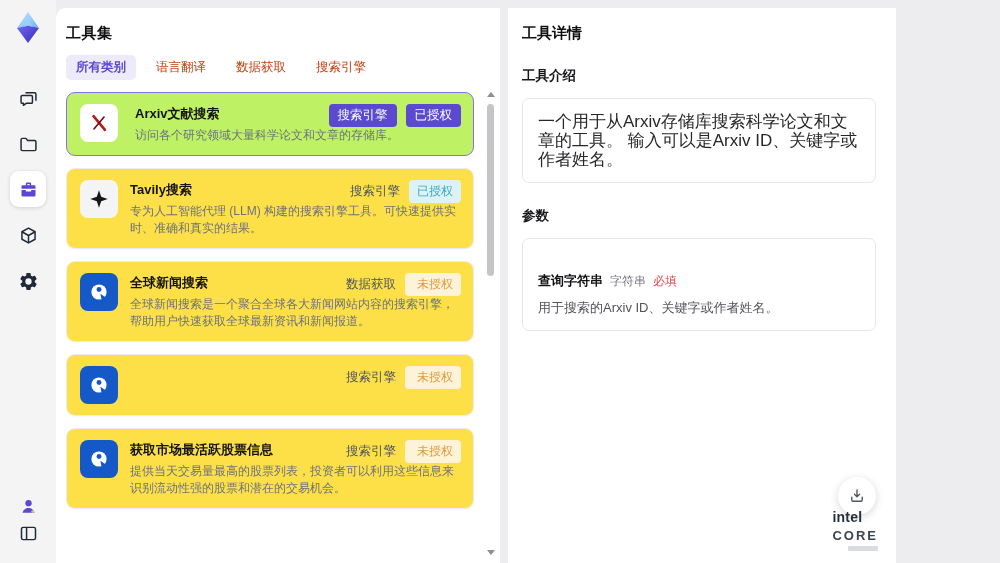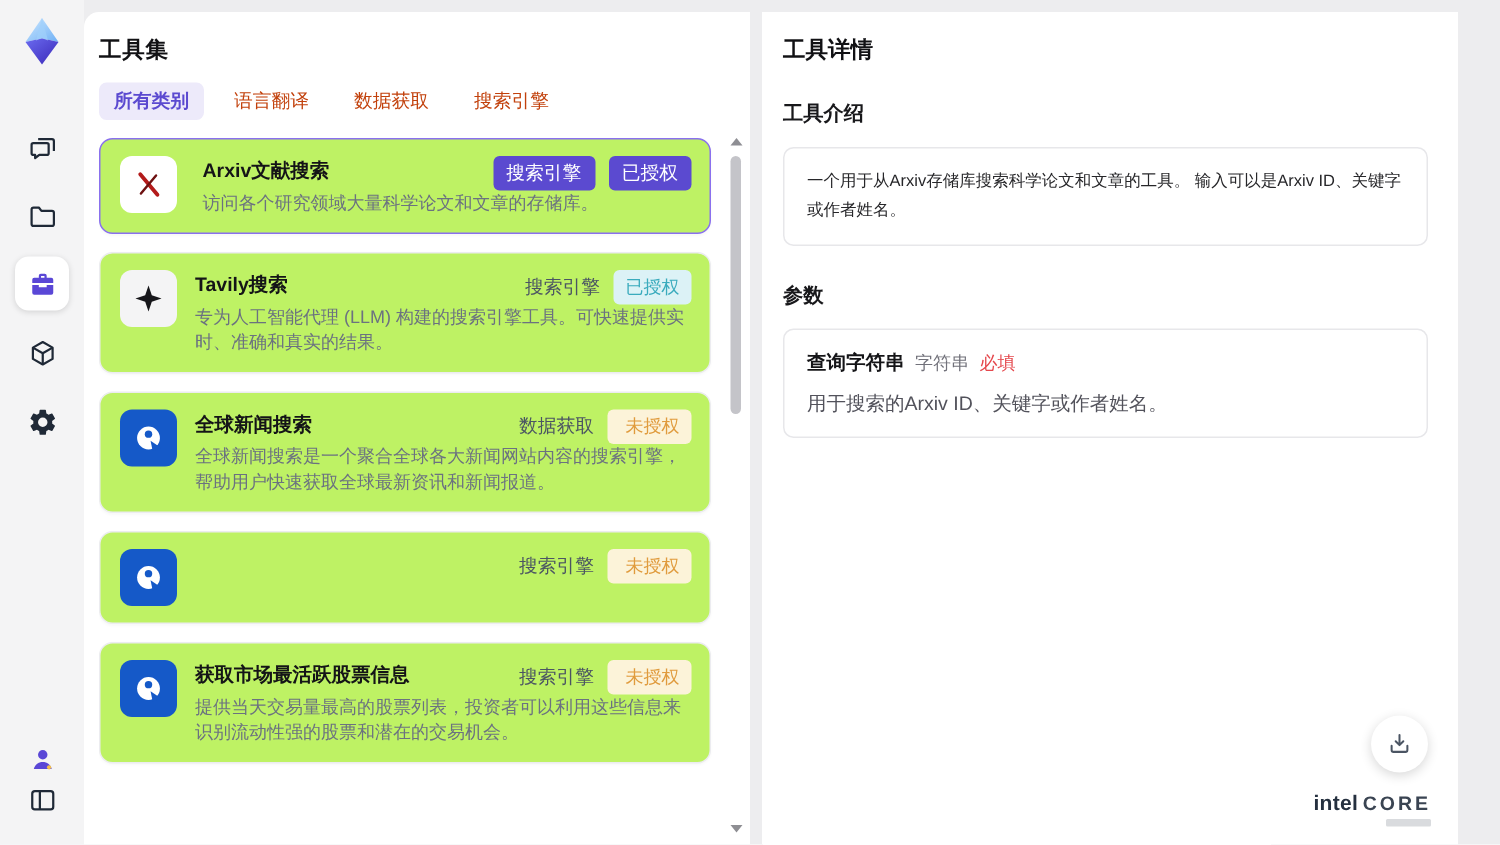--- a/index.html
+++ b/index.html
@@ -1,18 +1,18 @@
 <!DOCTYPE html>
 <html><head>
 <meta charset="utf-8">
 <style>
   * { margin:0; padding:0; box-sizing:border-box; }
   html,body { width:1000px; height:563px; overflow:hidden; }
   body { font-family:"Liberation Sans","DejaVu Sans",sans-serif; background:#ededef; color:#18181b; }
-  .screen { position:relative; width:972px; height:563px; }
+  .screen { position:relative; width:896px; height:563px; }
 
   
   .rail { position:absolute; left:0; top:0; bottom:0; width:56px; background:#f4f4f5; z-index:5; }
   .rail-logo { position:absolute; left:8px; top:8px; width:40px; height:40px; }
   .rail-item { position:absolute; left:10px; width:36px; height:36px; border-radius:9px;
                display:flex; align-items:center; justify-content:center; cursor:pointer; }
   .rail-item svg { width:21px; height:21px; }
   .rail-item.active { background:#ffffff; box-shadow:0 1px 4px rgba(0,0,0,.14); }
   .ri-chat{top:80px} .ri-folder{top:126px} .ri-toolbox{top:171px} .ri-cube{top:217px} .ri-gear{top:263px}
   .ri-user{top:488px} .ri-panel{top:515px}
@@ -23,21 +23,21 @@
 
   
   .left-panel { position:absolute; left:0; top:0; width:444px; bottom:0; padding:16px 0 0 10px; overflow:hidden; }
   .panel-title { font-size:15px; font-weight:bold; color:#111114; letter-spacing:.5px; }
   .tabs { display:flex; align-items:center; gap:10px; margin-top:12px; }
   .tab { font-size:12.5px; color:#c2410c; padding:4px 10px; border-radius:5px; cursor:pointer; white-space:nowrap; }
   .tab.active { color:#5b4ad0; background:#edeafa; font-weight:bold; }
   .tool-list { margin-top:12px; padding-right:26px; height:438px; overflow:hidden; }
 
   .tool-card { position:relative; display:flex; gap:12px; padding:11px 13px; border:1px solid #ececf0;
-               border-radius:9px; margin-bottom:12px; background:#bef264; box-shadow:0 1px 2px rgba(0,0,0,.03); cursor:pointer; }
+               border-radius:9px; margin-bottom:12px; background:#fde047; box-shadow:0 1px 2px rgba(0,0,0,.03); cursor:pointer; }
   .tool-card.selected { background:#bef264; border:1.5px solid #8a70ee;gap:17px; }
   .tool-icon { width:38px; height:38px; border-radius:8px; flex:none; display:flex; align-items:center; justify-content:center; }
   .tool-icon svg { width:22px; height:22px; display:none; }
   .tool-icon.bg-white { background:#ffffff; }
   .tool-icon.bg-gray  { background:#f4f4f5; }
   .tool-icon.bg-blue  { background:#1559c8; }
   .tool-body { flex:1; min-width:0; padding-right:4px; }
   .tool-name { font-size:13px; font-weight:bold; color:#141417; line-height:20px; }
   .tool-desc { font-size:12px; color:#6b7280; line-height:17px; margin-top:3px; max-width:348px; }
   .tool-badges { position:absolute; right:12px; top:11px; display:flex; align-items:center; gap:9px; }
@@ -53,33 +53,33 @@
   .sb-up, .sb-down { position:absolute; left:1px; width:0; height:0; border-left:4px solid transparent; border-right:4px solid transparent; }
   .sb-up   { top:0;    border-bottom:5px solid #8e8e93; }
   .sb-down { bottom:0; border-top:5px solid #8e8e93; }
   .sb-thumb { position:absolute; left:1px; top:12px; width:7px; height:172px; background:#c4c4c9; border-radius:4px; }
 
   
   .right-panel { position:absolute; left:452px; right:0; top:0; bottom:0; padding:16px 20px 0 14px; }
   .detail-title { font-size:15px; font-weight:bold; color:#111114; }
   .section-heading { font-size:13.5px; font-weight:bold; color:#18181b; margin-top:24px; }
   .info-box { margin-top:13px; border:1px solid #e7e7ea; border-radius:7px; background:#fff; padding:13px 15px; }
-  .intro-text { font-size:11px; color:#27272a; line-height:19px; }
-  .param-head { display:flex; align-items:baseline; gap:7px; }
+  .intro-text { font-size:17px; color:#27272a; line-height:19px; }
+  .param-head { display:flex; align-items:baseline; gap:7px;margin-top:20px; }
   .param-name { font-size:13px; font-weight:bold; color:#141417; }
   .param-type { font-size:12px; color:#71717a; }
   .param-required { font-size:12px; color:#e5484d;font-family:Liberation Serif, serif; }
   .param-desc { margin-top:9px; font-size:13px; color:#52525b; }
 
   
   .fab-download { position:absolute; right:20px; bottom:48px; width:38px; height:38px; border-radius:50%;
                   background:#fff; box-shadow:0 2px 8px rgba(0,0,0,.16); display:flex; align-items:center; justify-content:center; cursor:pointer; }
   .fab-download svg { width:18px; height:18px; }
   .brand { position:absolute; right:18px; bottom:12px; text-align:right; }
-  .brand-row { display:flex; align-items:baseline; gap:3px; justify-content:flex-end; }
+  .brand-row { display:flex; align-items:baseline; gap:3px; justify-content:flex-end;flex-direction:column; }
   .brand-intel { font-size:14px; font-weight:bold; color:#25303f; letter-spacing:.2px; }
   .brand-core { font-size:13px; font-weight:700; color:#3a4452; letter-spacing:2px; text-transform:uppercase; }
   .brand-bar { margin-top:3px; margin-left:auto; width:30px; height:5px; background:#d9dbde; border-radius:1px; }
 </style>
 </head>
 <body>
 
 <div class="screen">
 
   <div class="rail">

